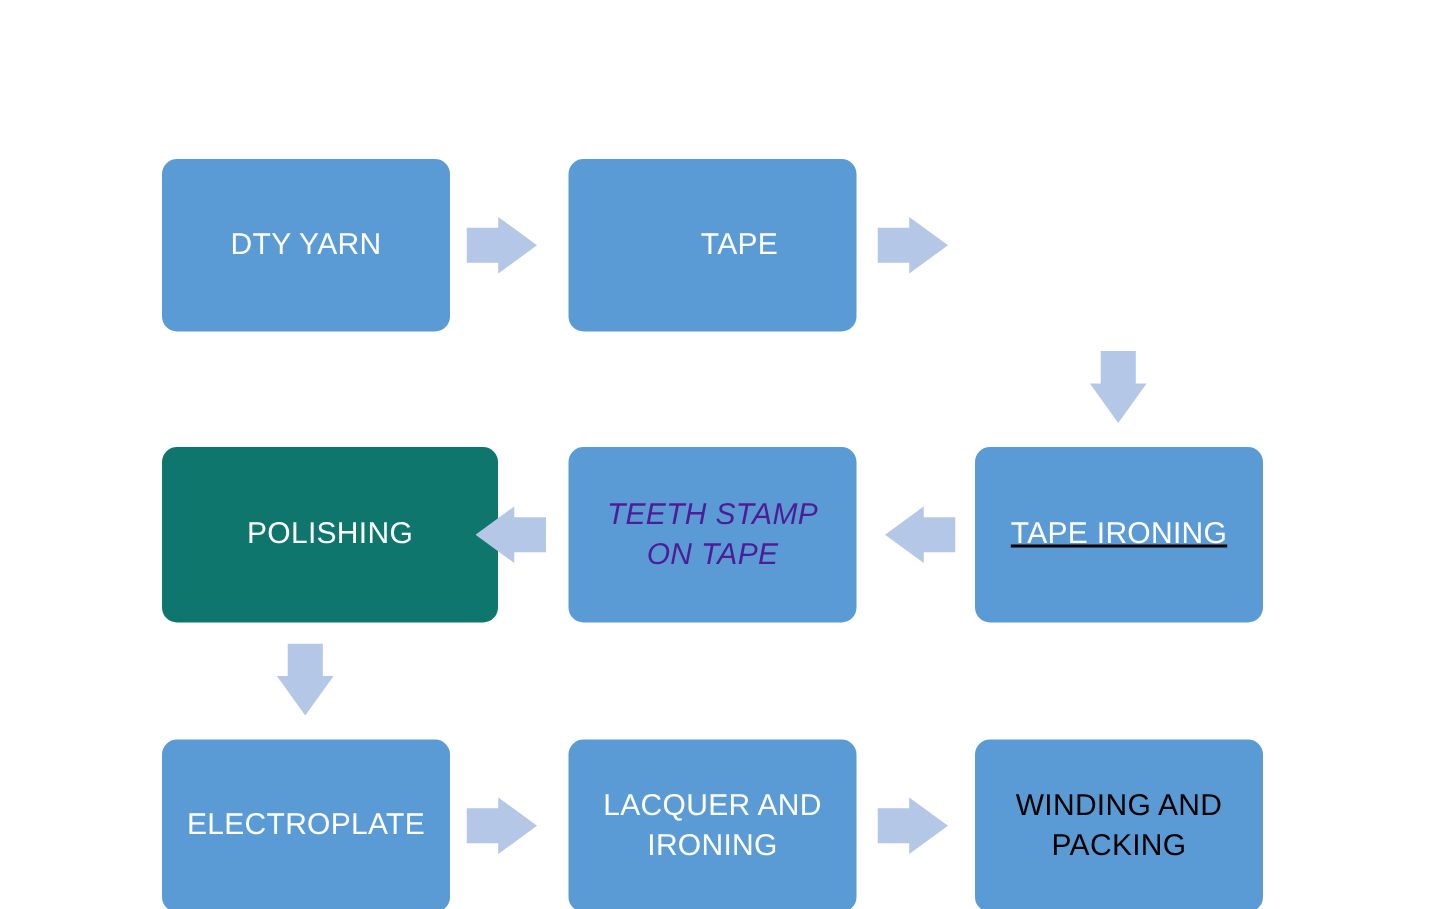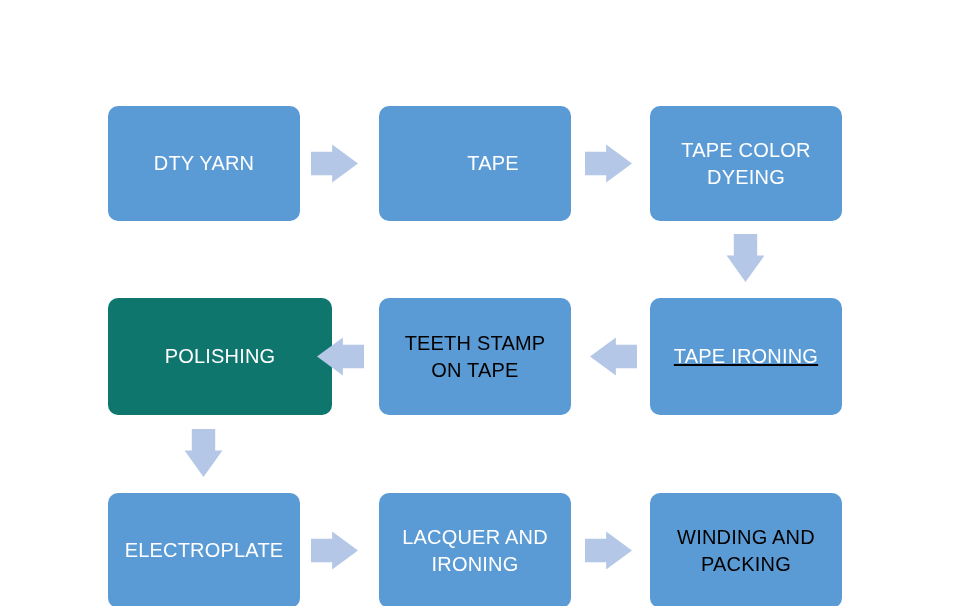--- a/index.html
+++ b/index.html
@@ -50,29 +50,25 @@
 </head>
 <body>
 
 <div id="canvas" style="width: 964px; height: 606px; background: rgb(255, 255, 255); margin-top: 48px;">
     <div class="node" style="left: 108px; top: 58px; width: 192px; height: 115px; background: rgb(91, 155, 213);">
       <span class="node-label" style="color: rgb(255, 255, 255);">DTY YARN</span>
     </div>
     <div class="node" style="left: 379px; top: 58px; width: 192px; height: 115px; background: rgb(91, 155, 213); padding-left: 44px;">
       <span class="node-label" style="color: rgb(255, 255, 255);">TAPE</span>
     </div>
-    <div class="node" style="left: 650px; top: 58px; width: 192px; height: 115px; background: rgb(91, 155, 213);">
-      <span class="node-label" style="color: rgb(255, 255, 255);">TAPE COLOR
-DYEING</span>
-    </div>
     <div class="node" style="left: 108px; top: 250px; width: 224px; height: 117px; background: #0f766e;">
       <span class="node-label" style="color: rgb(255, 255, 255);">POLISHING</span>
     </div>
     <div class="node" style="left: 379px; top: 250px; width: 192px; height: 117px; background: rgb(91, 155, 213);">
-      <span class="node-label" style="color: #000000;">TEETH STAMP
+      <span class="node-label" style="color: #4c1d95; font-style: italic;">TEETH STAMP
 ON TAPE</span>
     </div>
     <div class="node" style="left: 650px; top: 250px; width: 192px; height: 117px; background: rgb(91, 155, 213); text-decoration: underline;">
       <span class="node-label" style="color: rgb(255, 255, 255);">TAPE IRONING</span>
     </div>
     <div class="node" style="left: 379px; top: 445px; width: 192px; height: 115px; background: rgb(91, 155, 213);">
       <span class="node-label" style="color: rgb(255, 255, 255);">LACQUER AND
 IRONING</span>
     </div>
     <div class="node" style="left: 108px; top: 445px; width: 192px; height: 115px; background: rgb(91, 155, 213);">

